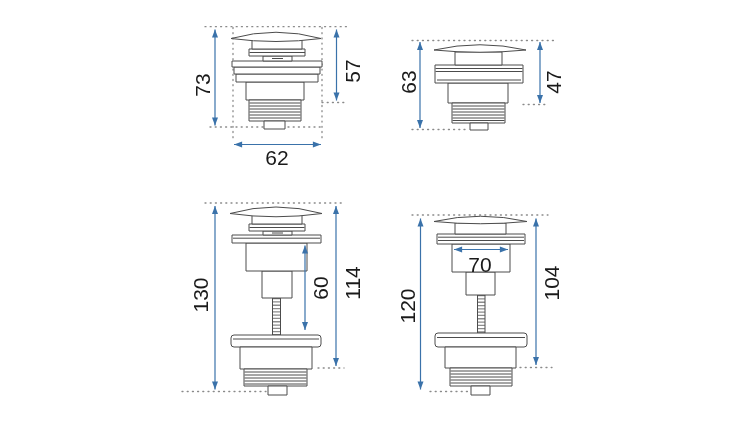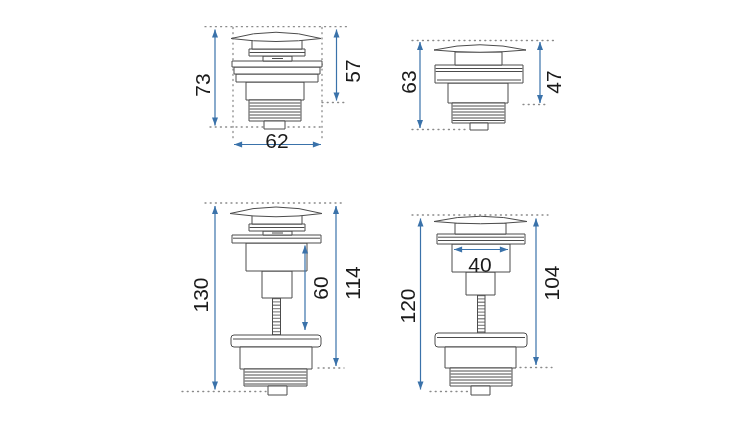--- a/index.html
+++ b/index.html
@@ -137,26 +137,26 @@
     <g stroke="#3a72aa" stroke-width="1.2" fill="none">
       <line x1="420.5" y1="218.5" x2="420.5" y2="389.5" marker-start="url(#ah)" marker-end="url(#ah)"></line>
       <line x1="536" y1="218.5" x2="536" y2="365" marker-start="url(#ah)" marker-end="url(#ah)"></line>
       <line x1="454" y1="249.5" x2="508" y2="249.5" marker-start="url(#ah)" marker-end="url(#ah)"></line>
     </g>
   </g>
 </svg>
 
 <div class="dim-label rot" style="left:202px;top:85px">73</div>
 <div class="dim-label rot" style="left:352px;top:71px">57</div>
-<div class="dim-label" style="left:277px;top:140px">62</div>
+<div class="dim-label" style="left:277px;top:157px">62</div>
 
 <div class="dim-label rot" style="left:408px;top:82px">63</div>
 <div class="dim-label rot" style="left:553px;top:82px">47</div>
 
 <div class="dim-label rot" style="left:200px;top:295px">130</div>
 <div class="dim-label rot" style="left:320px;top:288px">60</div>
 <div class="dim-label rot" style="left:352px;top:283px">114</div>
 
 <div class="dim-label rot" style="left:407px;top:306px">120</div>
-<div class="dim-label" style="left:480px;top:264px">40</div>
+<div class="dim-label" style="left:480px;top:264px">70</div>
 <div class="dim-label rot" style="left:551px;top:283px">104</div>
 
 </div>
 
 </body></html>

